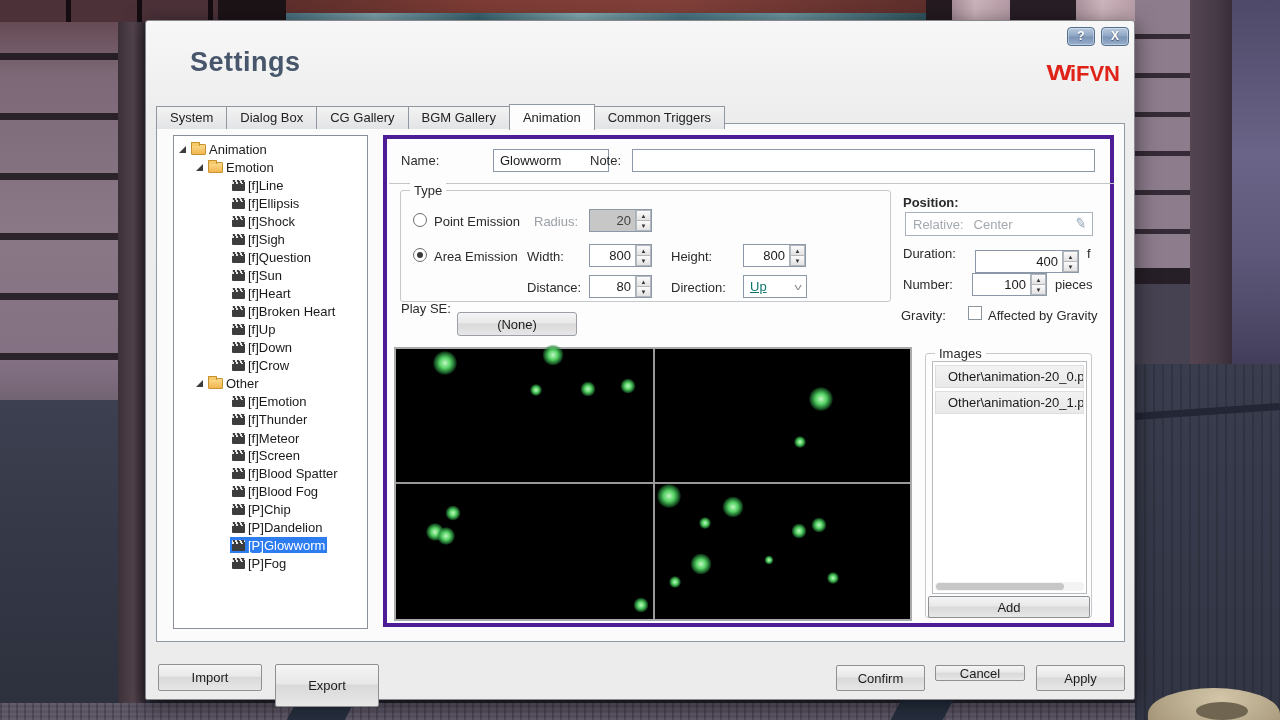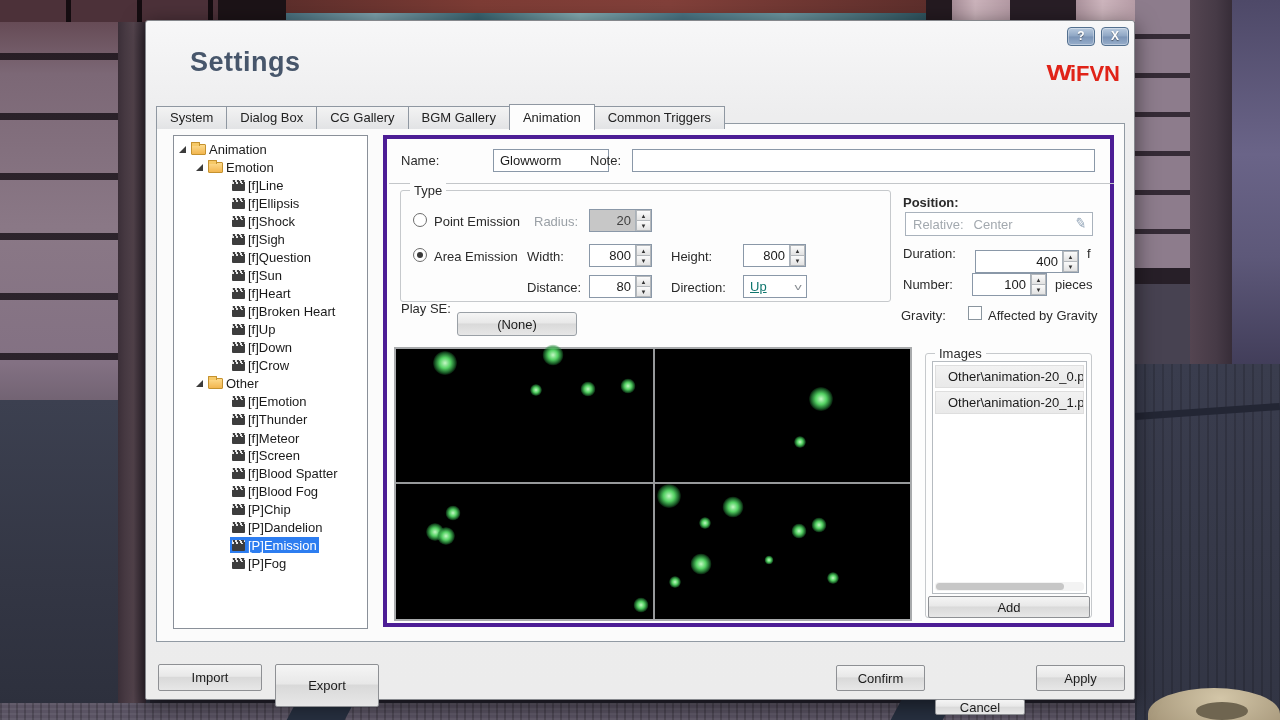--- a/index.html
+++ b/index.html
@@ -140,21 +140,21 @@
      border:1px solid #dedede; font-size:13px; color:#1a1a1a; line-height:21px; padding-left:12px;
      white-space:nowrap; overflow:hidden; }
   .hscroll { position:absolute; left:2px; right:2px; bottom:2px; height:9px; background:#f3f3f3; border-radius:4px; }
   .hscroll .thumb { position:absolute; left:1px; top:1px; width:86%; height:7px; background:#c7c7c7; border-radius:4px; }
   .btn-add { position:absolute; left:2px; top:242px; width:162px; height:22px; }
 
   
   .btn-import { position:absolute; left:12px; top:643px; width:104px; height:27px; }
   .btn-export { position:absolute; left:129px; top:643px; width:104px; height:43px; }
   .btn-confirm { position:absolute; left:690px; top:644px; width:89px; height:26px; }
-  .btn-cancel { position:absolute; left:789px; top:644px; width:90px; height:16px;margin-top:34px; }
+  .btn-cancel { position:absolute; left:789px; top:644px; width:90px; height:16px; }
   .btn-apply { position:absolute; left:890px; top:644px; width:89px; height:26px; }
 </style>
 </head>
 <body>
 
 <div class="scene">
   <div class="bg-leftwall"></div>
   <div class="bg-leftlower"></div>
   <div class="bg-leftbeam"></div>
   <div class="bg-topwall-left"></div>
@@ -330,21 +330,21 @@
         </div>
         <div class="trow" style="padding-left: 56px;">
           <span class="cell">
             <span class="clap-icon"></span>
             <span class="tlabel">[P]Dandelion</span>
           </span>
         </div>
         <div class="trow selected" style="padding-left: 56px;">
           <span class="cell">
             <span class="clap-icon"></span>
-            <span class="tlabel">[P]Emission</span>
+            <span class="tlabel">[P]Glowworm</span>
           </span>
         </div>
         <div class="trow" style="padding-left: 56px;">
           <span class="cell">
             <span class="clap-icon"></span>
             <span class="tlabel">[P]Fog</span>
           </span>
         </div>
       </div>
 

